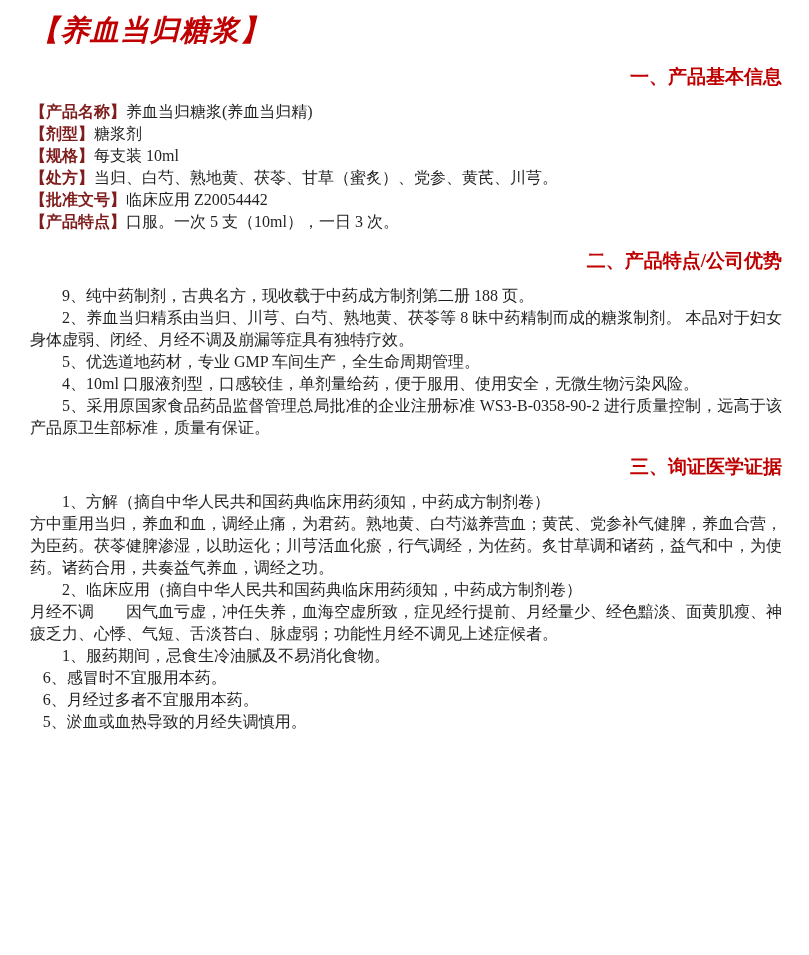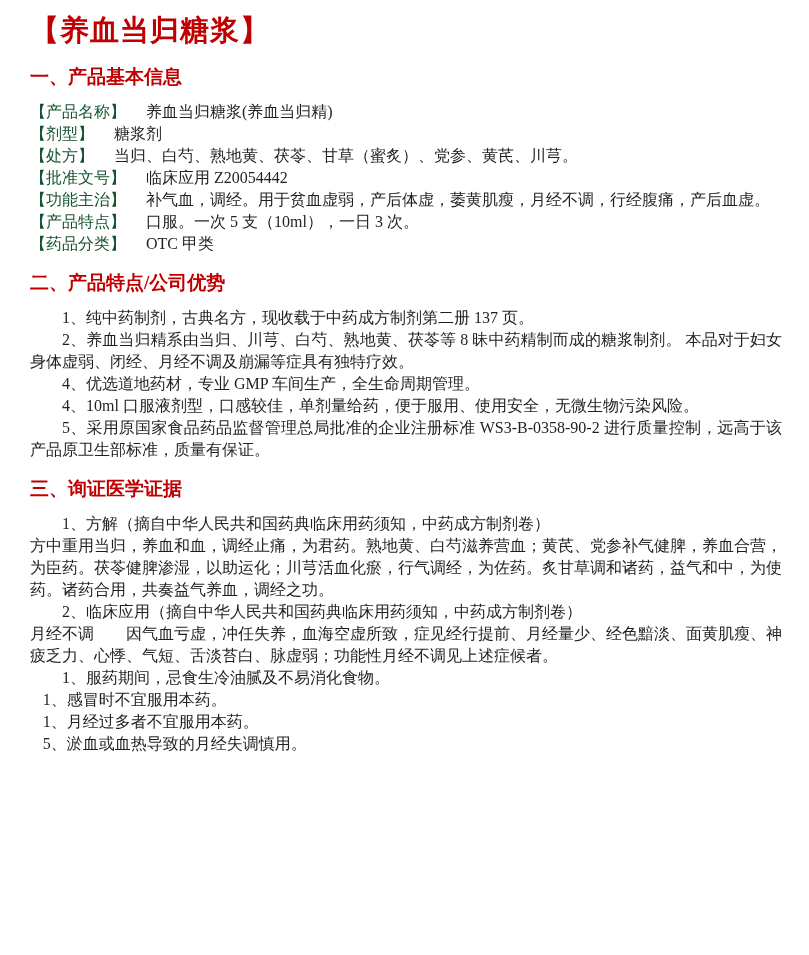--- a/index.html
+++ b/index.html
@@ -17,42 +17,43 @@
   .page {
     padding: 13px 27px 0 30px;
   }
   .doc-title {
     color: #c00000;
     font-size: 29px;
     line-height: 34px;
     font-weight: bold;
     margin: 0 0 16px 0;
     letter-spacing: 1px;
+    font-style: italic;
   }
   .sec-h {
     color: #c00000;
     font-size: 19px;
     line-height: 27px;
     font-weight: bold;
     margin: 14px 0 11px 0;
+    text-align: right;
   }
   .sec-h.first {
     margin-top: 0;
   }
   .info-row {
     display: flex;
     font-size: 16px;
     line-height: 22px;
   }
   .info-label {
     flex: none;
-    color: #14532d;
-    font-weight: normal;
+    color: #7f1d1d;
+    font-weight: bold;
     white-space: nowrap;
-    margin-right: 20px;
   }
   .info-value {
     flex: 1;
   }
   .para {
     margin: 0;
     font-size: 16px;
     line-height: 22px;
     text-align: justify;
   }
@@ -70,58 +71,54 @@
     <h2 class="sec-h first">一、产品基本信息</h2>
     <div class="info-row">
       <span class="info-label">【产品名称】</span>
       <span class="info-value">养血当归糖浆(养血当归精)</span>
     </div>
     <div class="info-row">
       <span class="info-label">【剂型】</span>
       <span class="info-value">糖浆剂</span>
     </div>
     <div class="info-row">
+      <span class="info-label">【规格】</span>
+      <span class="info-value">每支装 10ml</span>
+    </div>
+    <div class="info-row">
       <span class="info-label">【处方】</span>
       <span class="info-value">当归、白芍、熟地黄、茯苓、甘草（蜜炙）、党参、黄芪、川芎。</span>
     </div>
     <div class="info-row">
       <span class="info-label">【批准文号】</span>
       <span class="info-value">临床应用 Z20054442</span>
     </div>
     <div class="info-row">
-      <span class="info-label">【功能主治】</span>
-      <span class="info-value">补气血，调经。用于贫血虚弱，产后体虚，萎黄肌瘦，月经不调，行经腹痛，产后血虚。</span>
-    </div>
-    <div class="info-row">
       <span class="info-label">【产品特点】</span>
       <span class="info-value">口服。一次 5 支（10ml），一日 3 次。</span>
-    </div>
-    <div class="info-row">
-      <span class="info-label">【药品分类】</span>
-      <span class="info-value">OTC 甲类</span>
     </div>
   </section>
 
   <section>
     <h2 class="sec-h">二、产品特点/公司优势</h2>
-    <p class="para ind-2">1、纯中药制剂，古典名方，现收载于中药成方制剂第二册 137 页。</p>
+    <p class="para ind-2">9、纯中药制剂，古典名方，现收载于中药成方制剂第二册 188 页。</p>
     <p class="para ind-2">2、养血当归精系由当归、川芎、白芍、熟地黄、茯苓等 8 昧中药精制而成的糖浆制剂。 本品对于妇女身体虚弱、闭经、月经不调及崩漏等症具有独特疗效。</p>
-    <p class="para ind-2">4、优选道地药材，专业 GMP 车间生产，全生命周期管理。</p>
+    <p class="para ind-2">5、优选道地药材，专业 GMP 车间生产，全生命周期管理。</p>
     <p class="para ind-2">4、10ml 口服液剂型，口感较佳，单剂量给药，便于服用、使用安全，无微生物污染风险。</p>
     <p class="para ind-2">5、采用原国家食品药品监督管理总局批准的企业注册标准 WS3-B-0358-90-2 进行质量控制，远高于该产品原卫生部标准，质量有保证。</p>
   </section>
 
   <section>
     <h2 class="sec-h">三、询证医学证据</h2>
     <p class="para ind-2">1、方解（摘自中华人民共和国药典临床用药须知，中药成方制剂卷）</p>
     <p class="para">方中重用当归，养血和血，调经止痛，为君药。熟地黄、白芍滋养营血；黄芪、党参补气健脾，养血合营，为臣药。茯苓健脾渗湿，以助运化；川芎活血化瘀，行气调经，为佐药。炙甘草调和诸药，益气和中，为使药。诸药合用，共奏益气养血，调经之功。</p>
     <p class="para ind-2">2、临床应用（摘自中华人民共和国药典临床用药须知，中药成方制剂卷）</p>
     <p class="para">月经不调　　因气血亏虚，冲任失养，血海空虚所致，症见经行提前、月经量少、经色黯淡、面黄肌瘦、神疲乏力、心悸、气短、舌淡苔白、脉虚弱；功能性月经不调见上述症候者。</p>
   </section>
 
   <section>
     <p class="para ind-2">1、服药期间，忌食生冷油腻及不易消化食物。</p>
-    <p class="para ind-1">1、感冒时不宜服用本药。</p>
-    <p class="para ind-1">1、月经过多者不宜服用本药。</p>
+    <p class="para ind-1">6、感冒时不宜服用本药。</p>
+    <p class="para ind-1">6、月经过多者不宜服用本药。</p>
     <p class="para ind-1">5、淤血或血热导致的月经失调慎用。</p>
   </section>
 
 </div>
 
 </body></html>

